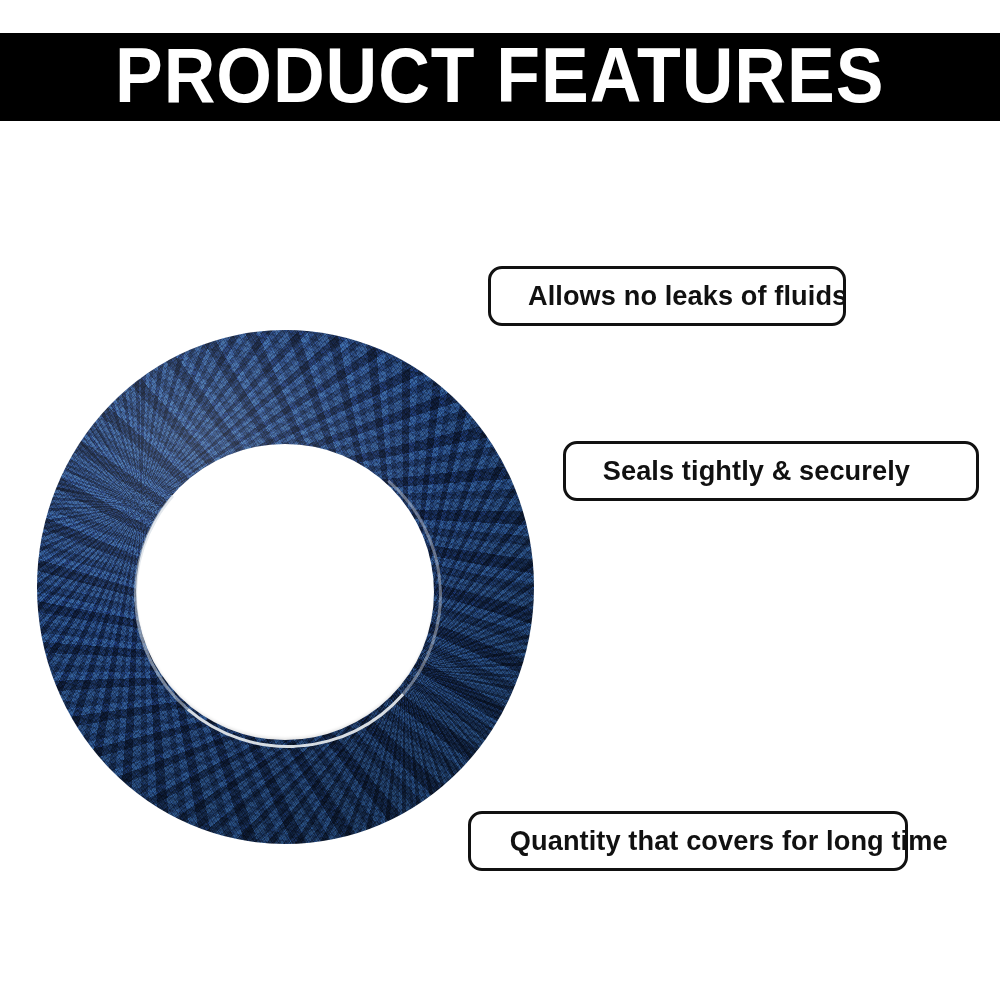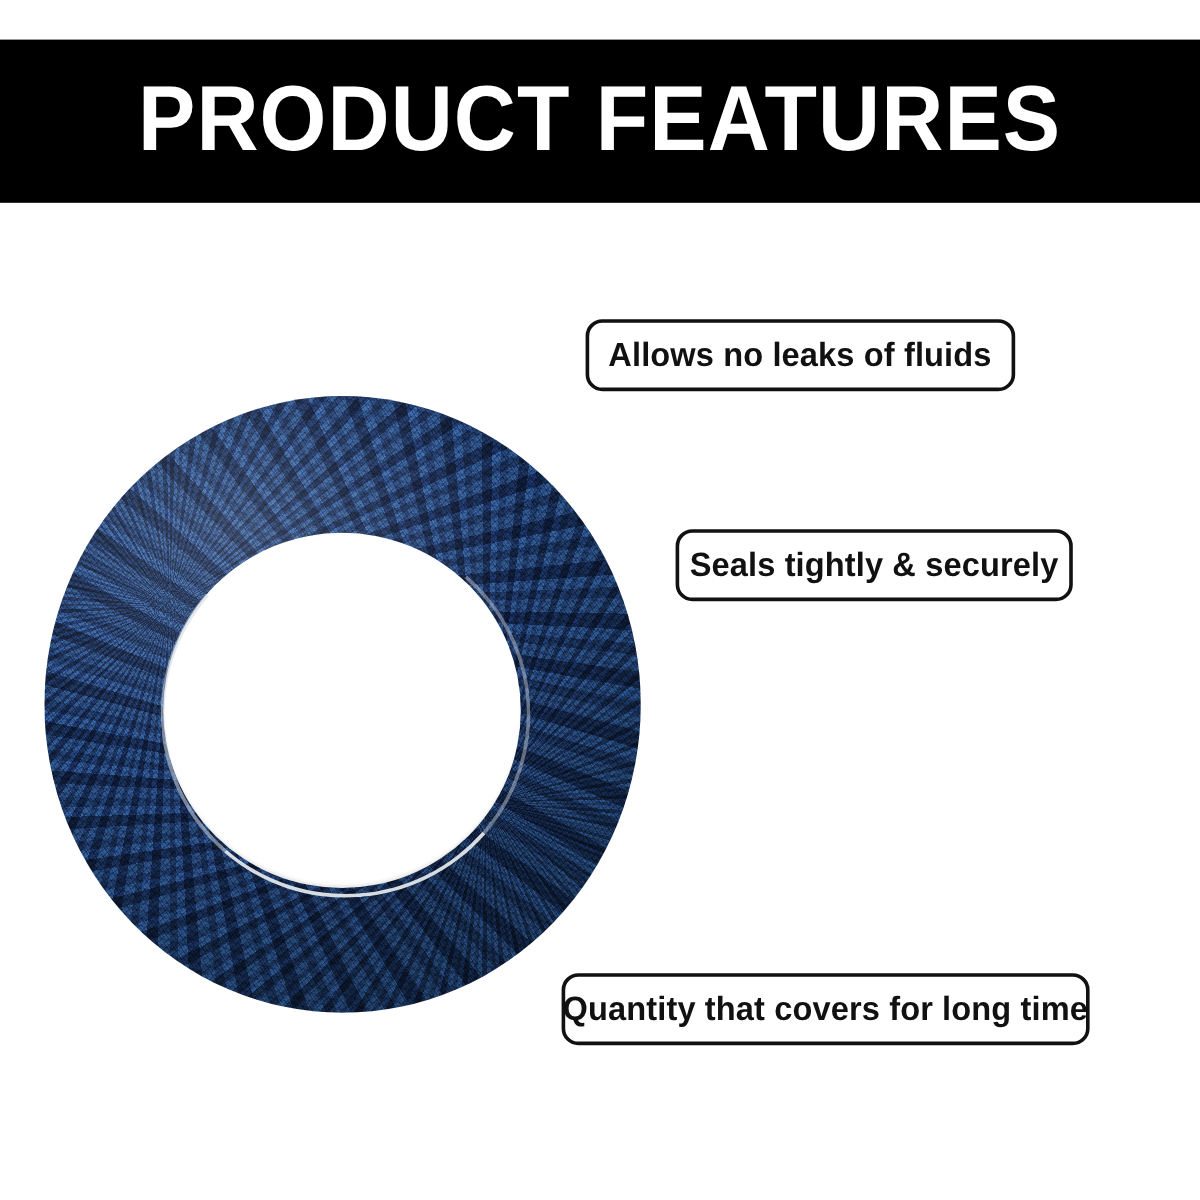--- a/index.html
+++ b/index.html
@@ -21,21 +21,21 @@
     background: #ffffff;
     overflow: hidden;
   }
 
   
   #header-banner {
     position: absolute;
     left: 0;
     top: 33px;
     width: 1000px;
-    height: 136px;
+    height: 88px;
     background: #000000;
     display: flex;
     align-items: center;
     justify-content: center;
     overflow: hidden;
   }
   #header-title {
     color: #ffffff;
     font-family: "Liberation Sans Narrow", "Liberation Sans", sans-serif;
     font-weight: bold;
@@ -123,35 +123,35 @@
 
   
   .feature-box {
     position: absolute;
     box-sizing: border-box;
     background: #ffffff;
     border: 3px solid #111111;
     border-radius: 14px;
     display: flex;
     align-items: center;
-    justify-content: center;
+    justify-content: flex-start;
     padding: 0 32px;
   }
   .feature-label {
     font-family: "Liberation Sans Narrow", "Liberation Sans", sans-serif;
     font-weight: bold;
     font-size: 28px;
     line-height: 1;
     color: #111111;
     white-space: nowrap;
     transform: scaleX(0.97);
     letter-spacing: 0.1px;
   }
   #feature-box-0 { left: 488px; top: 266px; width: 358px; height: 60px; }
-  #feature-box-1 { left: 563px; top: 441px; width: 331px; height: 60px; }
+  #feature-box-1 { left: 563px; top: 441px; width: 416px; height: 60px; }
   #feature-box-2 { left: 556px; top: 634px; width: 360px; height: 60px; }
   #feature-box-3 { left: 452px; top: 811px; width: 440px; height: 60px; margin-left: 16px; }
 </style>
 </head>
 <body>
 
 <div id="canvas">
 
   <div id="header-banner">
     <div id="header-title">PRODUCT FEATURES</div>

